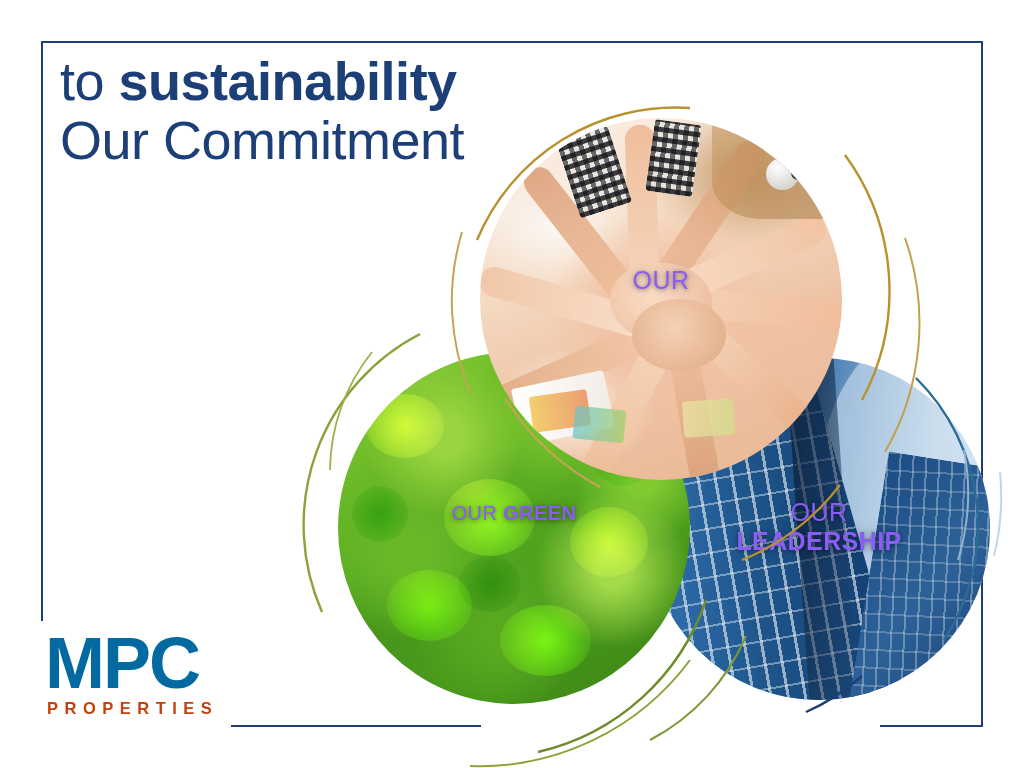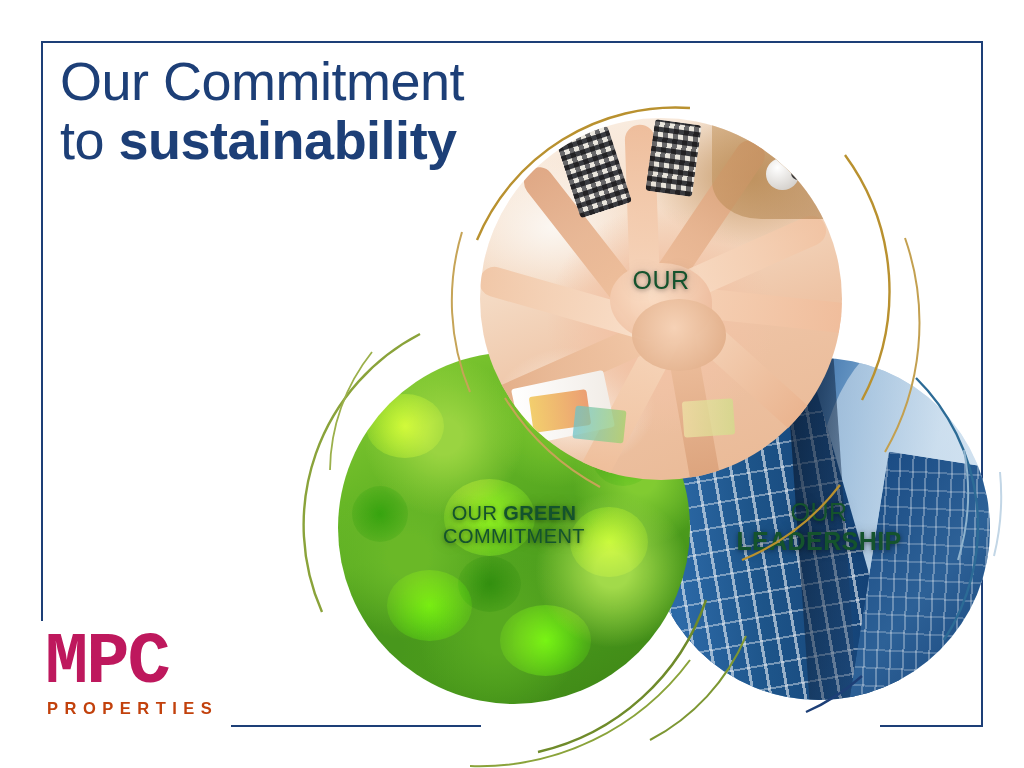--- a/index.html
+++ b/index.html
@@ -23,38 +23,38 @@
     position:absolute;left:60px;top:52px;
     color:#1d3f77;line-height:1.10;letter-spacing:-0.5px;
     font-size:54px;font-weight:300;white-space:nowrap;
   }
   #headline .ln{display:block;}
   #headline .bold{font-weight:700;}
 
   
   #logo{position:absolute;left:45px;top:632px;}
   #logo-mark{
-    font-family:Liberation Mono, monospace;
-    font-size:72px;line-height:0.88;color:#be185d;font-weight:700;
+    font-family:Liberation Sans, sans-serif;
+    font-size:72px;line-height:0.88;color:#0369a1;font-weight:700;
     letter-spacing:-2px;
   }
   #logo-sub{
     font-size:16.5px;color:#c2410c;font-weight:700;
     letter-spacing:6.5px;margin-top:4px;margin-left:2px;
   }
 
   
   .circle{position:absolute;border-radius:50%;overflow:hidden;}
   #circle-community{left:480px;top:118px;width:362px;height:362px;z-index:3;}
   #circle-green{left:338px;top:352px;width:352px;height:352px;z-index:2;}
   #circle-leadership{left:648px;top:358px;width:342px;height:342px;z-index:1;}
 
   .circle .cap{
     position:absolute;left:0;right:0;
-    text-align:center;color:#14532d;z-index:9;
+    text-align:center;color:#8b5cf6;z-index:9;
     text-shadow:0 1px 4px rgba(0,0,0,.40),0 0 14px rgba(0,0,0,.25);
     line-height:1.14;font-size:25px;font-weight:400;letter-spacing:.4px;
   }
   .circle .cap b{font-weight:700;}
   #cap-community{top:148px;}
   #cap-green{top:150px;font-size:20px;}
   #cap-leadership{top:140px;}
 
   
   .ph{position:absolute;inset:0;}
@@ -136,22 +136,22 @@
 
 <div id="slide">
 
   <div class="frame-line" id="frame-top"></div>
   <div class="frame-line" id="frame-right"></div>
   <div class="frame-line" id="frame-left"></div>
   <div class="frame-line" id="frame-bottom"></div>
   <div class="frame-line" id="frame-bottom-right"></div>
 
   <div id="headline">
+    <span class="ln"><span>to </span><span class="bold">sustainability</span></span>
     <span class="ln">Our Commitment</span>
-    <span class="ln"><span>to </span><span class="bold">sustainability</span></span>
   </div>
 
   <div class="circle" id="circle-community">
     <div class="ph" id="ph-community">
 
       <div class="arm" style="width:200px;transform:rotate(6deg)   translate(-6px,-15px);background:linear-gradient(90deg,#f7d6bb,#f0bb99);"></div>
       <div class="arm" style="width:190px;transform:rotate(42deg)  translate(-6px,-15px);background:linear-gradient(90deg,#f9e0c9,#e9b08a);"></div>
       <div class="arm" style="width:200px;transform:rotate(80deg)  translate(-6px,-15px);background:linear-gradient(90deg,#f2c7a6,#d79b73);"></div>
       <div class="arm" style="width:195px;transform:rotate(118deg) translate(-6px,-15px);background:linear-gradient(90deg,#f8dcc3,#eebb96);"></div>
       <div class="arm" style="width:205px;transform:rotate(156deg) translate(-6px,-15px);background:linear-gradient(90deg,#f4cdae,#e0a77f);"></div>
@@ -188,21 +188,20 @@
       <div class="tuft" style="left:30%;top:36%;width:26%;height:22%;background:radial-gradient(circle,#d5f59a,rgba(213,245,154,0));"></div>
       <div class="tuft" style="left:66%;top:44%;width:22%;height:20%;background:radial-gradient(circle,#c2ec80,rgba(194,236,128,0));"></div>
       <div class="tuft" style="left:14%;top:62%;width:24%;height:20%;background:radial-gradient(circle,#a8df65,rgba(168,223,101,0));"></div>
       <div class="tuft" style="left:46%;top:72%;width:26%;height:20%;background:radial-gradient(circle,#bdeb79,rgba(189,235,121,0));"></div>
       <div class="tuft" style="left:4%;top:38%;width:16%;height:16%;background:radial-gradient(circle,rgba(30,70,18,.55),rgba(30,70,18,0));"></div>
       <div class="tuft" style="left:72%;top:20%;width:18%;height:18%;background:radial-gradient(circle,rgba(28,66,16,.45),rgba(28,66,16,0));"></div>
       <div class="tuft" style="left:34%;top:58%;width:18%;height:16%;background:radial-gradient(circle,rgba(24,60,14,.45),rgba(24,60,14,0));"></div>
     </div>
     <div class="cap" id="cap-green">
       <span>OUR </span><b>GREEN</b><br>
-      <span>COMMITMENT</span>
     </div>
   </div>
 
   <div class="circle" id="circle-leadership">
     <div class="ph" id="ph-leadership">
       <div class="sky"></div>
       <div class="facade"></div>
       <div class="shaft"></div>
       <div class="tower2"></div>
     </div>

